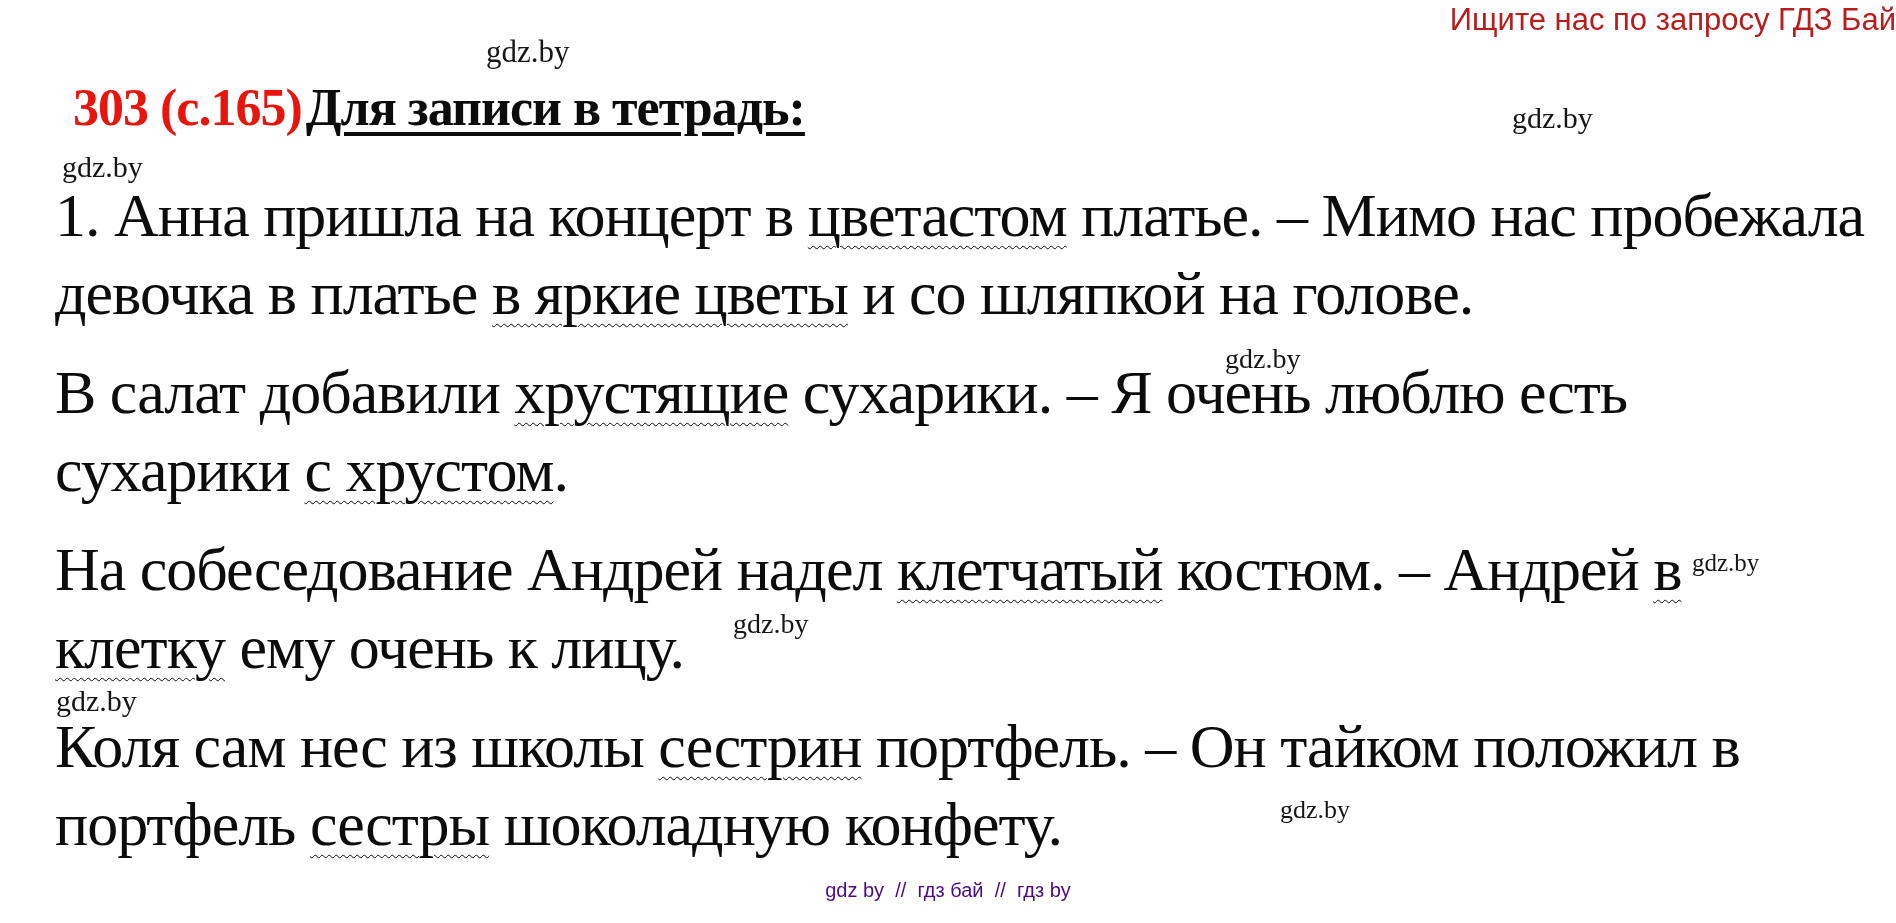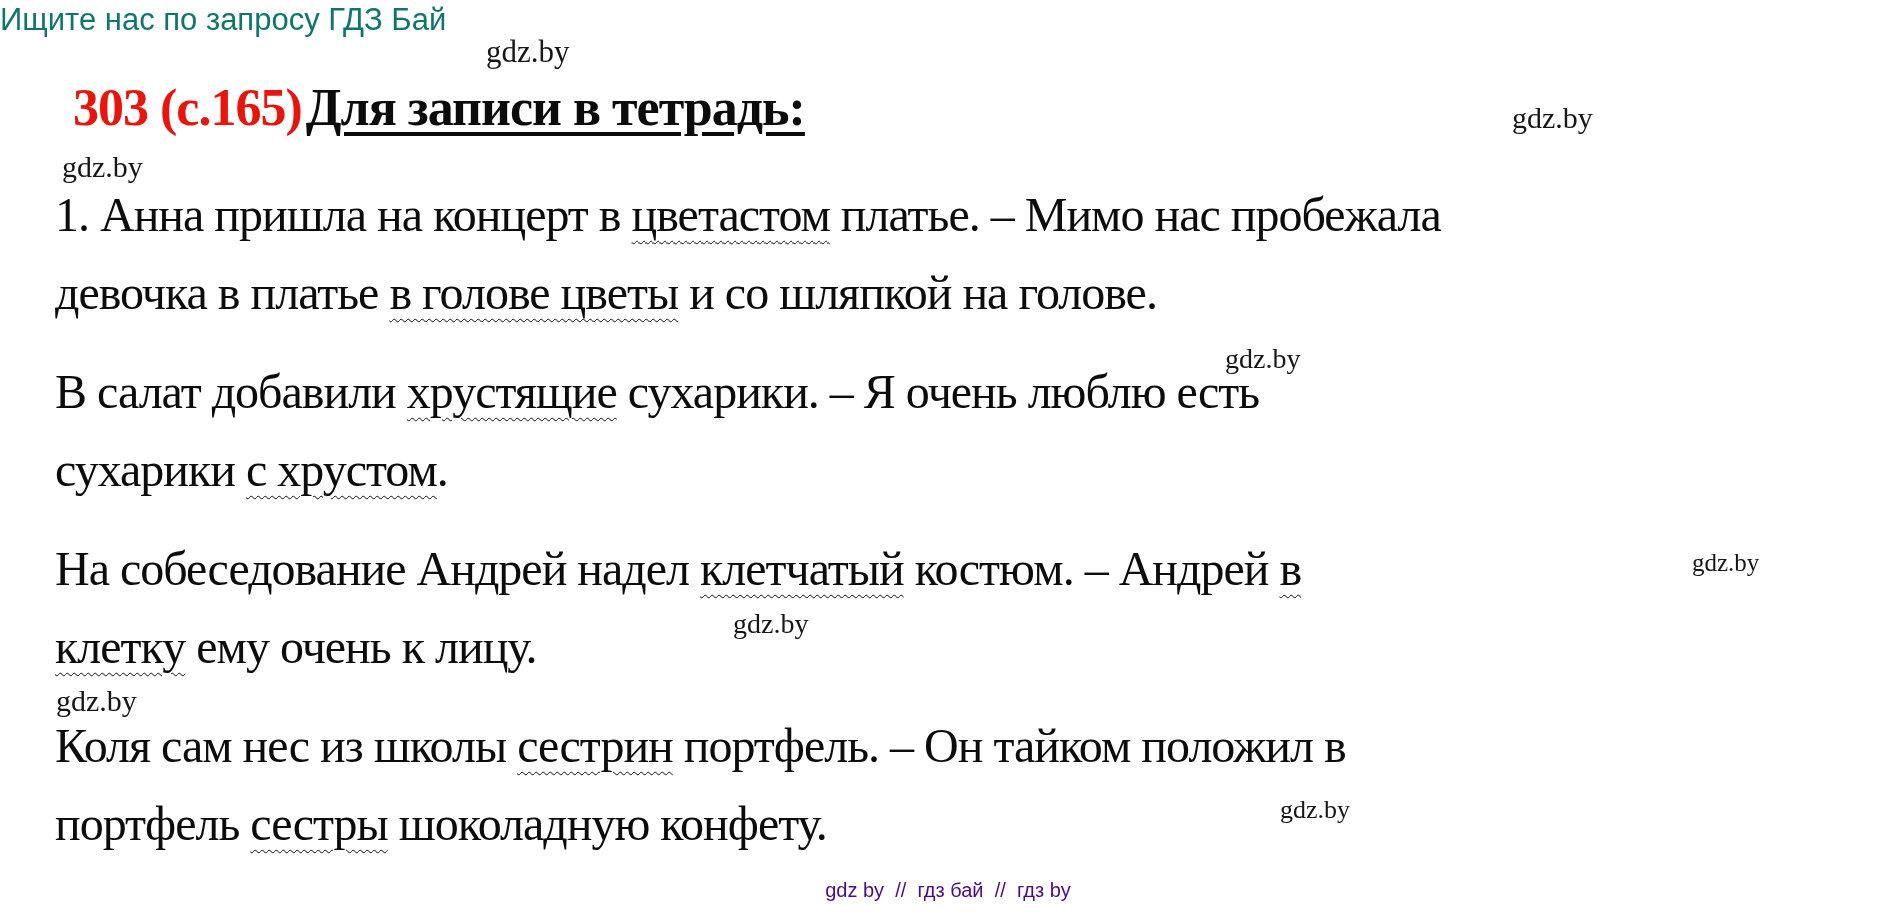--- a/index.html
+++ b/index.html
@@ -9,24 +9,24 @@
     height:923px;
     background:#ffffff;
     overflow:hidden;
     font-family:"Liberation Serif","DejaVu Serif",serif;
     color:#0c0c0c;
   }
   
   .green-header{
     position:absolute;
     top:2px;left:0;width:100%;
-    text-align:left;
+    text-align:right;
     font-family:"Liberation Sans","DejaVu Sans",sans-serif;
     font-size:31px;
-    color:#0f766e;
+    color:#b91c1c;
     font-weight:400;
   }
   
   .wm{
     position:absolute;
     font-family:Liberation Serif, serif;
     color:#161616;
     white-space:nowrap;
   }
   .wm-1{left:486px;top:34px;font-size:31px;}
@@ -58,21 +58,21 @@
     margin-top:17px;
   }
   
   .content{
     position:absolute;
     top:176px;left:55px;right:30px;
   }
   .para{margin:0 0 21px 0;}
   .line{
     display:block;
-    font-size:48px;
+    font-size:62px;
     line-height:78px;
     letter-spacing:-1px;
     white-space:nowrap;
   }
   .wavy{
     text-decoration:underline;
     text-decoration-style:wavy;
     text-decoration-thickness:1px;
     text-underline-offset:9px;
   }
@@ -103,21 +103,21 @@
   <span class="wm wm-7">gdz.by</span>
   <span class="wm wm-8">gdz.by</span>
 
   <div class="title-row">
     <span class="title-number">303 (с.165)</span><span class="title-heading">Для записи в тетрадь:</span>
   </div>
 
   <div class="content" id="content">
       <div class="para">
         <div class="line"><span class="">1. Анна пришла на концерт в </span><span class="wavy">цветастом</span><span class=""> платье. – Мимо нас пробежала</span></div>
-        <div class="line"><span class="">девочка в платье </span><span class="wavy">в голове цветы</span><span class=""> и со шляпкой на голове.</span></div>
+        <div class="line"><span class="">девочка в платье </span><span class="wavy">в яркие цветы</span><span class=""> и со шляпкой на голове.</span></div>
       </div>
       <div class="para">
         <div class="line"><span class="">В салат добавили </span><span class="wavy">хрустящие</span><span class=""> сухарики. – Я очень люблю есть</span></div>
         <div class="line"><span class="">сухарики </span><span class="wavy">с хрустом</span><span class="">.</span></div>
       </div>
       <div class="para">
         <div class="line"><span class="">На собеседование Андрей надел </span><span class="wavy">клетчатый</span><span class=""> костюм. – Андрей </span><span class="wavy">в</span></div>
         <div class="line"><span class="wavy">клетку</span><span class=""> ему очень к лицу.</span></div>
       </div>
       <div class="para">

